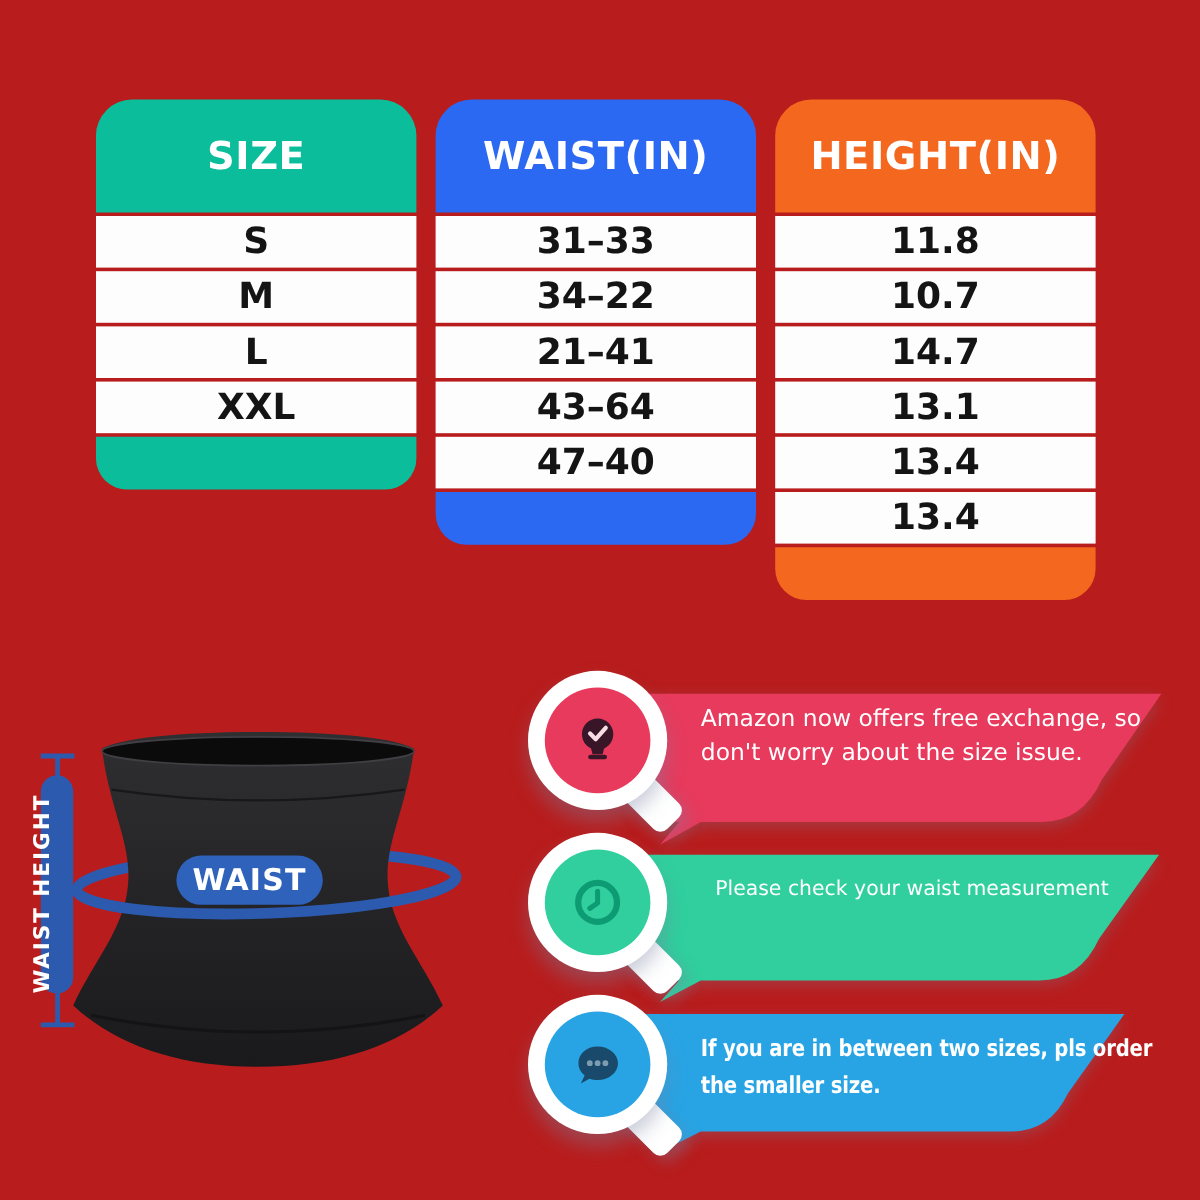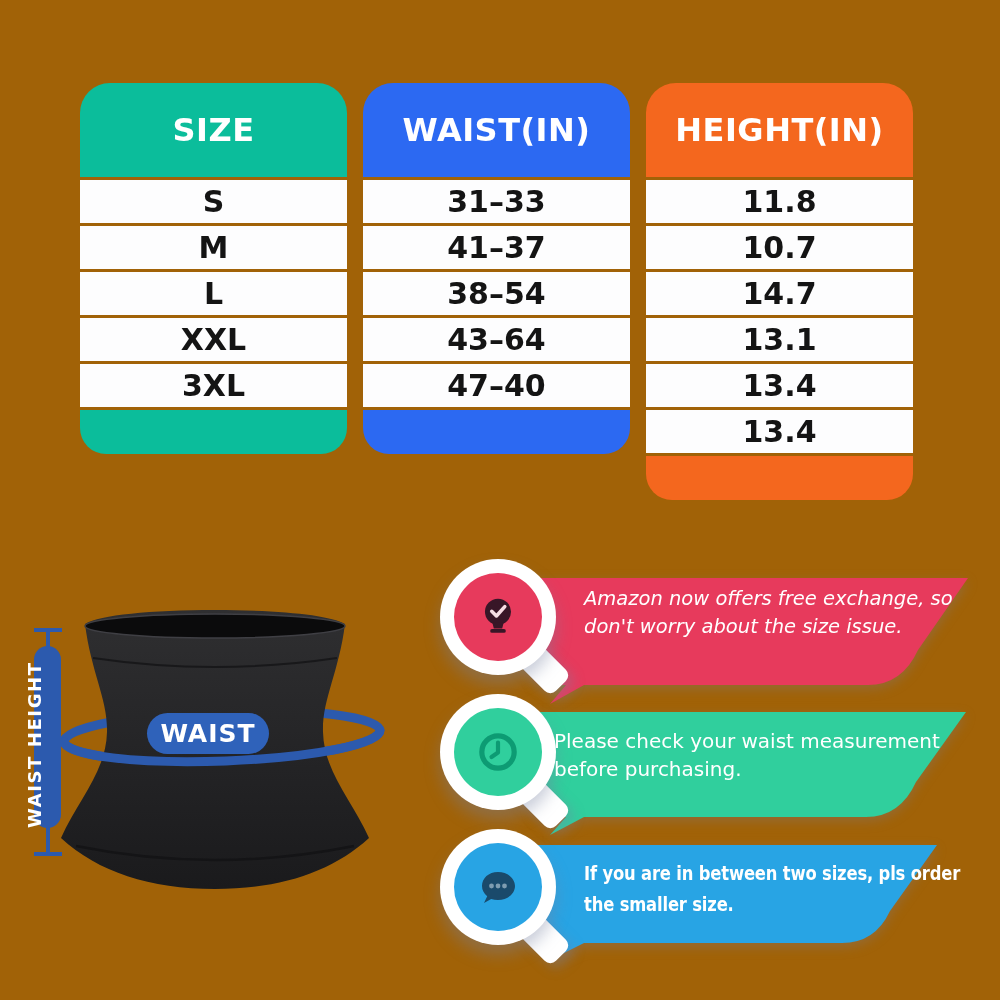--- a/index.html
+++ b/index.html
@@ -1,18 +1,18 @@
 <!DOCTYPE html>
 <html><head>
 <meta charset="utf-8">
 <style>
   html,body{margin:0;padding:0;}
   .canvas{
     position:relative;width:1000px;height:1000px;overflow:hidden;
-    background:#a16207;
+    background:#b91c1c;
     font-family:"DejaVu Sans","Liberation Sans",sans-serif;
   }
   
   .chart{position:absolute;left:80px;top:83px;display:grid;grid-template-columns:267px 267px 267px;column-gap:16px;}
   .col{display:flex;flex-direction:column;}
   .col-head{
     height:94px;border-radius:30px 30px 0 0;display:flex;align-items:center;justify-content:center;
     color:#ffffff;font-size:32px;font-weight:bold;letter-spacing:.5px;
   }
   .cell{
@@ -21,22 +21,22 @@
   }
   .col-foot{height:44px;margin-top:3px;border-radius:0 0 26px 26px;}
   
   .diagram{position:absolute;left:0;top:570px;}
   
   .ribbon{position:absolute;z-index:1;filter:drop-shadow(0 4px 6px rgba(120,130,160,.30));}
   .r1{left:520px;top:578px;}
   .r2{left:520px;top:712px;}
   .r3{left:520px;top:845px;}
   .callout-text{position:absolute;z-index:4;color:#ffffff;}
-  .t1{left:584px;top:585px;font-size:19.5px;line-height:28px;font-style:italic;}
-  .t2{left:554px;top:727px;font-size:20px;line-height:28px;}
+  .t1{left:584px;top:585px;font-size:19.5px;line-height:28px;}
+  .t2{left:596px;top:727px;font-size:17px;line-height:28px;}
   .t3{left:584px;top:858px;font-size:19.5px;font-weight:bold;line-height:31px;
       transform:scaleX(.84);transform-origin:left top;letter-spacing:-.2px;}
   .callout-text div{white-space:nowrap;}
   
   .badge{position:absolute;width:116px;height:116px;z-index:2;}
   .b1{left:440px;top:559px;}
   .b2{left:440px;top:694px;}
   .b3{left:440px;top:829px;}
   .badge-tail{
     position:absolute;left:84px;top:74px;width:30px;height:62px;background:#ffffff;border-radius:8px;
@@ -54,28 +54,27 @@
 
 <div class="canvas">
 
   <section class="chart">
     <div class="col">
       <div class="col-head" style="background: rgb(11, 189, 155);">SIZE</div>
       <div class="cell">S</div>
       <div class="cell">M</div>
       <div class="cell">L</div>
       <div class="cell">XXL</div>
-      <div class="cell">3XL</div>
       <div class="col-foot" style="background: rgb(11, 189, 155);"></div>
     </div>
     <div class="col">
       <div class="col-head" style="background: rgb(44, 105, 242);">WAIST(IN)</div>
       <div class="cell">31–33</div>
-      <div class="cell">41–37</div>
-      <div class="cell">38–54</div>
+      <div class="cell">34–22</div>
+      <div class="cell">21–41</div>
       <div class="cell">43–64</div>
       <div class="cell">47–40</div>
       <div class="col-foot" style="background: rgb(44, 105, 242);"></div>
     </div>
     <div class="col">
       <div class="col-head" style="background: rgb(244, 103, 30);">HEIGHT(IN)</div>
       <div class="cell">11.8</div>
       <div class="cell">10.7</div>
       <div class="cell">14.7</div>
       <div class="cell">13.1</div>
@@ -161,20 +160,19 @@
       <circle cx="30.5" cy="23" r="2.4" fill="#7e9cb0"></circle>
     </svg>
   </div>
 
   <div class="callout-text t1">
     <div>Amazon now offers free exchange, so</div>
     <div>don't worry about the size issue.</div>
   </div>
   <div class="callout-text t2">
     <div>Please check your waist measurement</div>
-    <div>before purchasing.</div>
   </div>
   <div class="callout-text t3">
     <div>If you are in between two sizes, pls order</div>
     <div>the smaller size.</div>
   </div>
 
 </div>
 
 </body></html>

